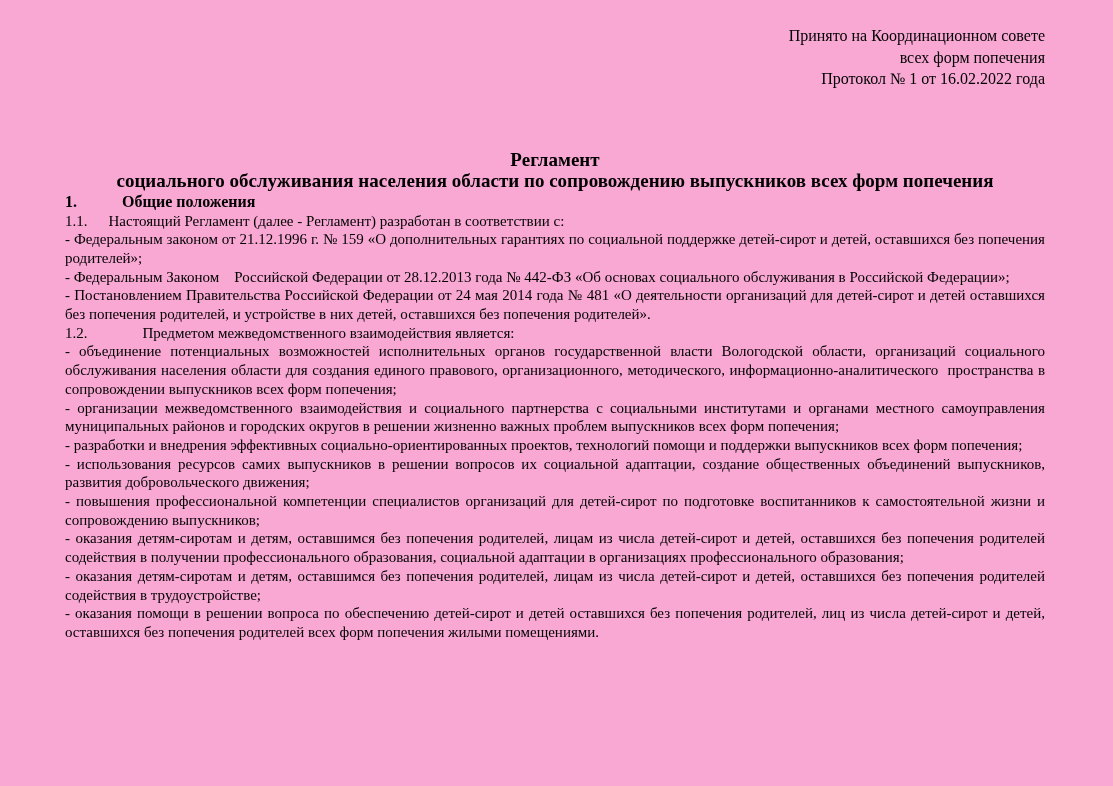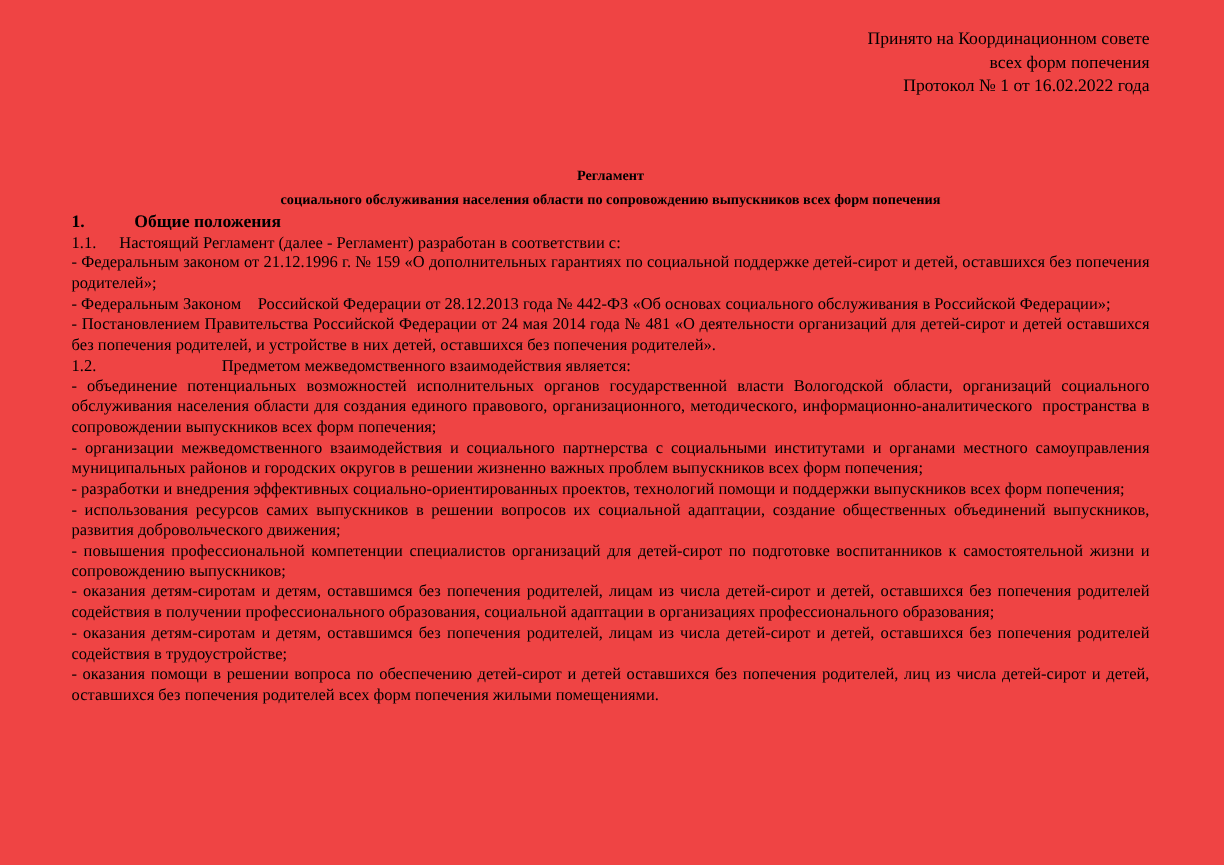--- a/index.html
+++ b/index.html
@@ -5,36 +5,36 @@
   html, body {
     margin: 0;
     padding: 0;
     background: #ffffff;
   }
   .page {
     position: relative;
     width: 1113px;
     height: 786px;
     box-sizing: border-box;
-    background: #ef4444;
+    background: #f9a8d4;
     color: #000000;
     font-family: "Liberation Serif", "DejaVu Serif", serif;
     padding: 25px 68px 0 65px;
     overflow: hidden;
   }
   .approval {
     text-align: right;
     font-size: 16px;
     line-height: 21.5px;
   }
   .title-block {
     margin-top: 59px;
     text-align: center;
     font-weight: bold;
-    font-size: 13px;
+    font-size: 19px;
     line-height: 21px;
   }
   .section-heading {
     text-align: left;
     font-weight: bold;
     font-size: 16px;
     line-height: 21px;
   }
   .sec-num {
     margin-right: 45px;
@@ -42,21 +42,21 @@
   .doc-body {
     font-size: 15px;
     line-height: 18.7px;
     text-align: justify;
   }
   .doc-body p {
     margin: 0;
     padding: 0;
   }
   .par-num.gap-sm { margin-right: 21px; }
-  .par-num.gap-lg { margin-right: 114px; }
+  .par-num.gap-lg { margin-right: 55px; }
 </style>
 </head>
 <body>
 
 <div class="page">
 
   <div class="approval">
     <div>Принято на Координационном совете</div>
     <div>всех форм попечения</div>
     <div>Протокол № 1 от 16.02.2022 года</div>

